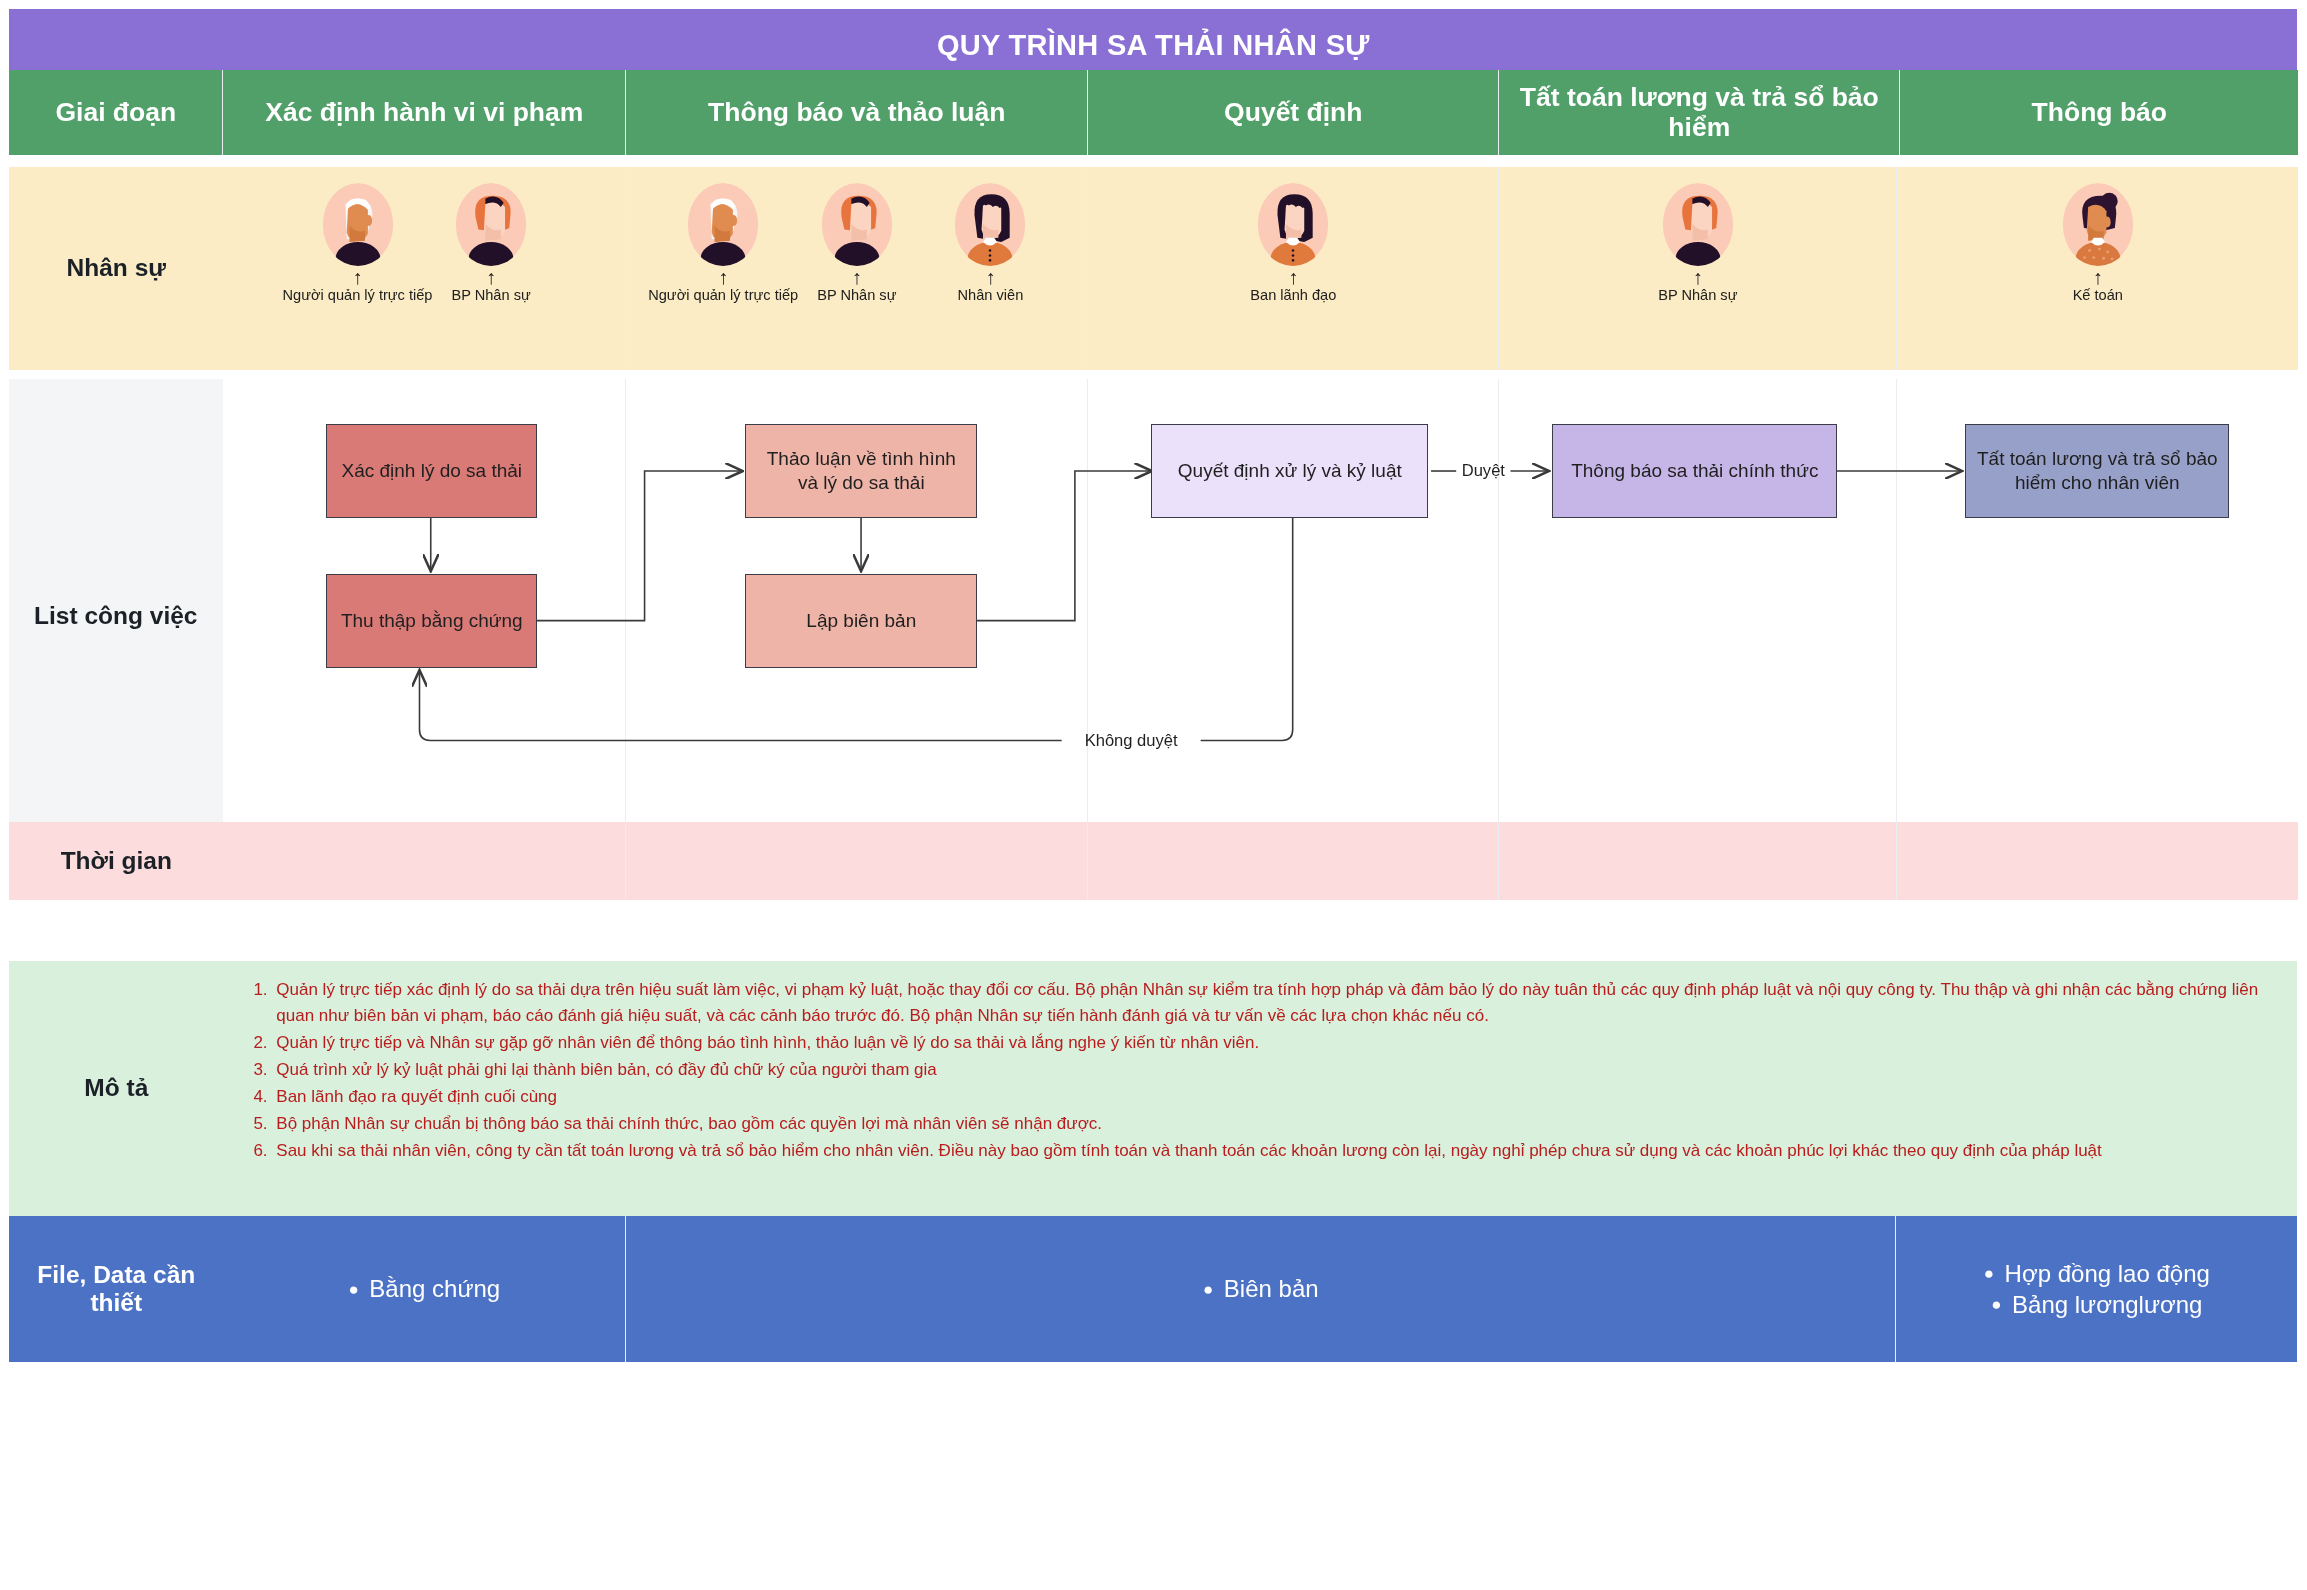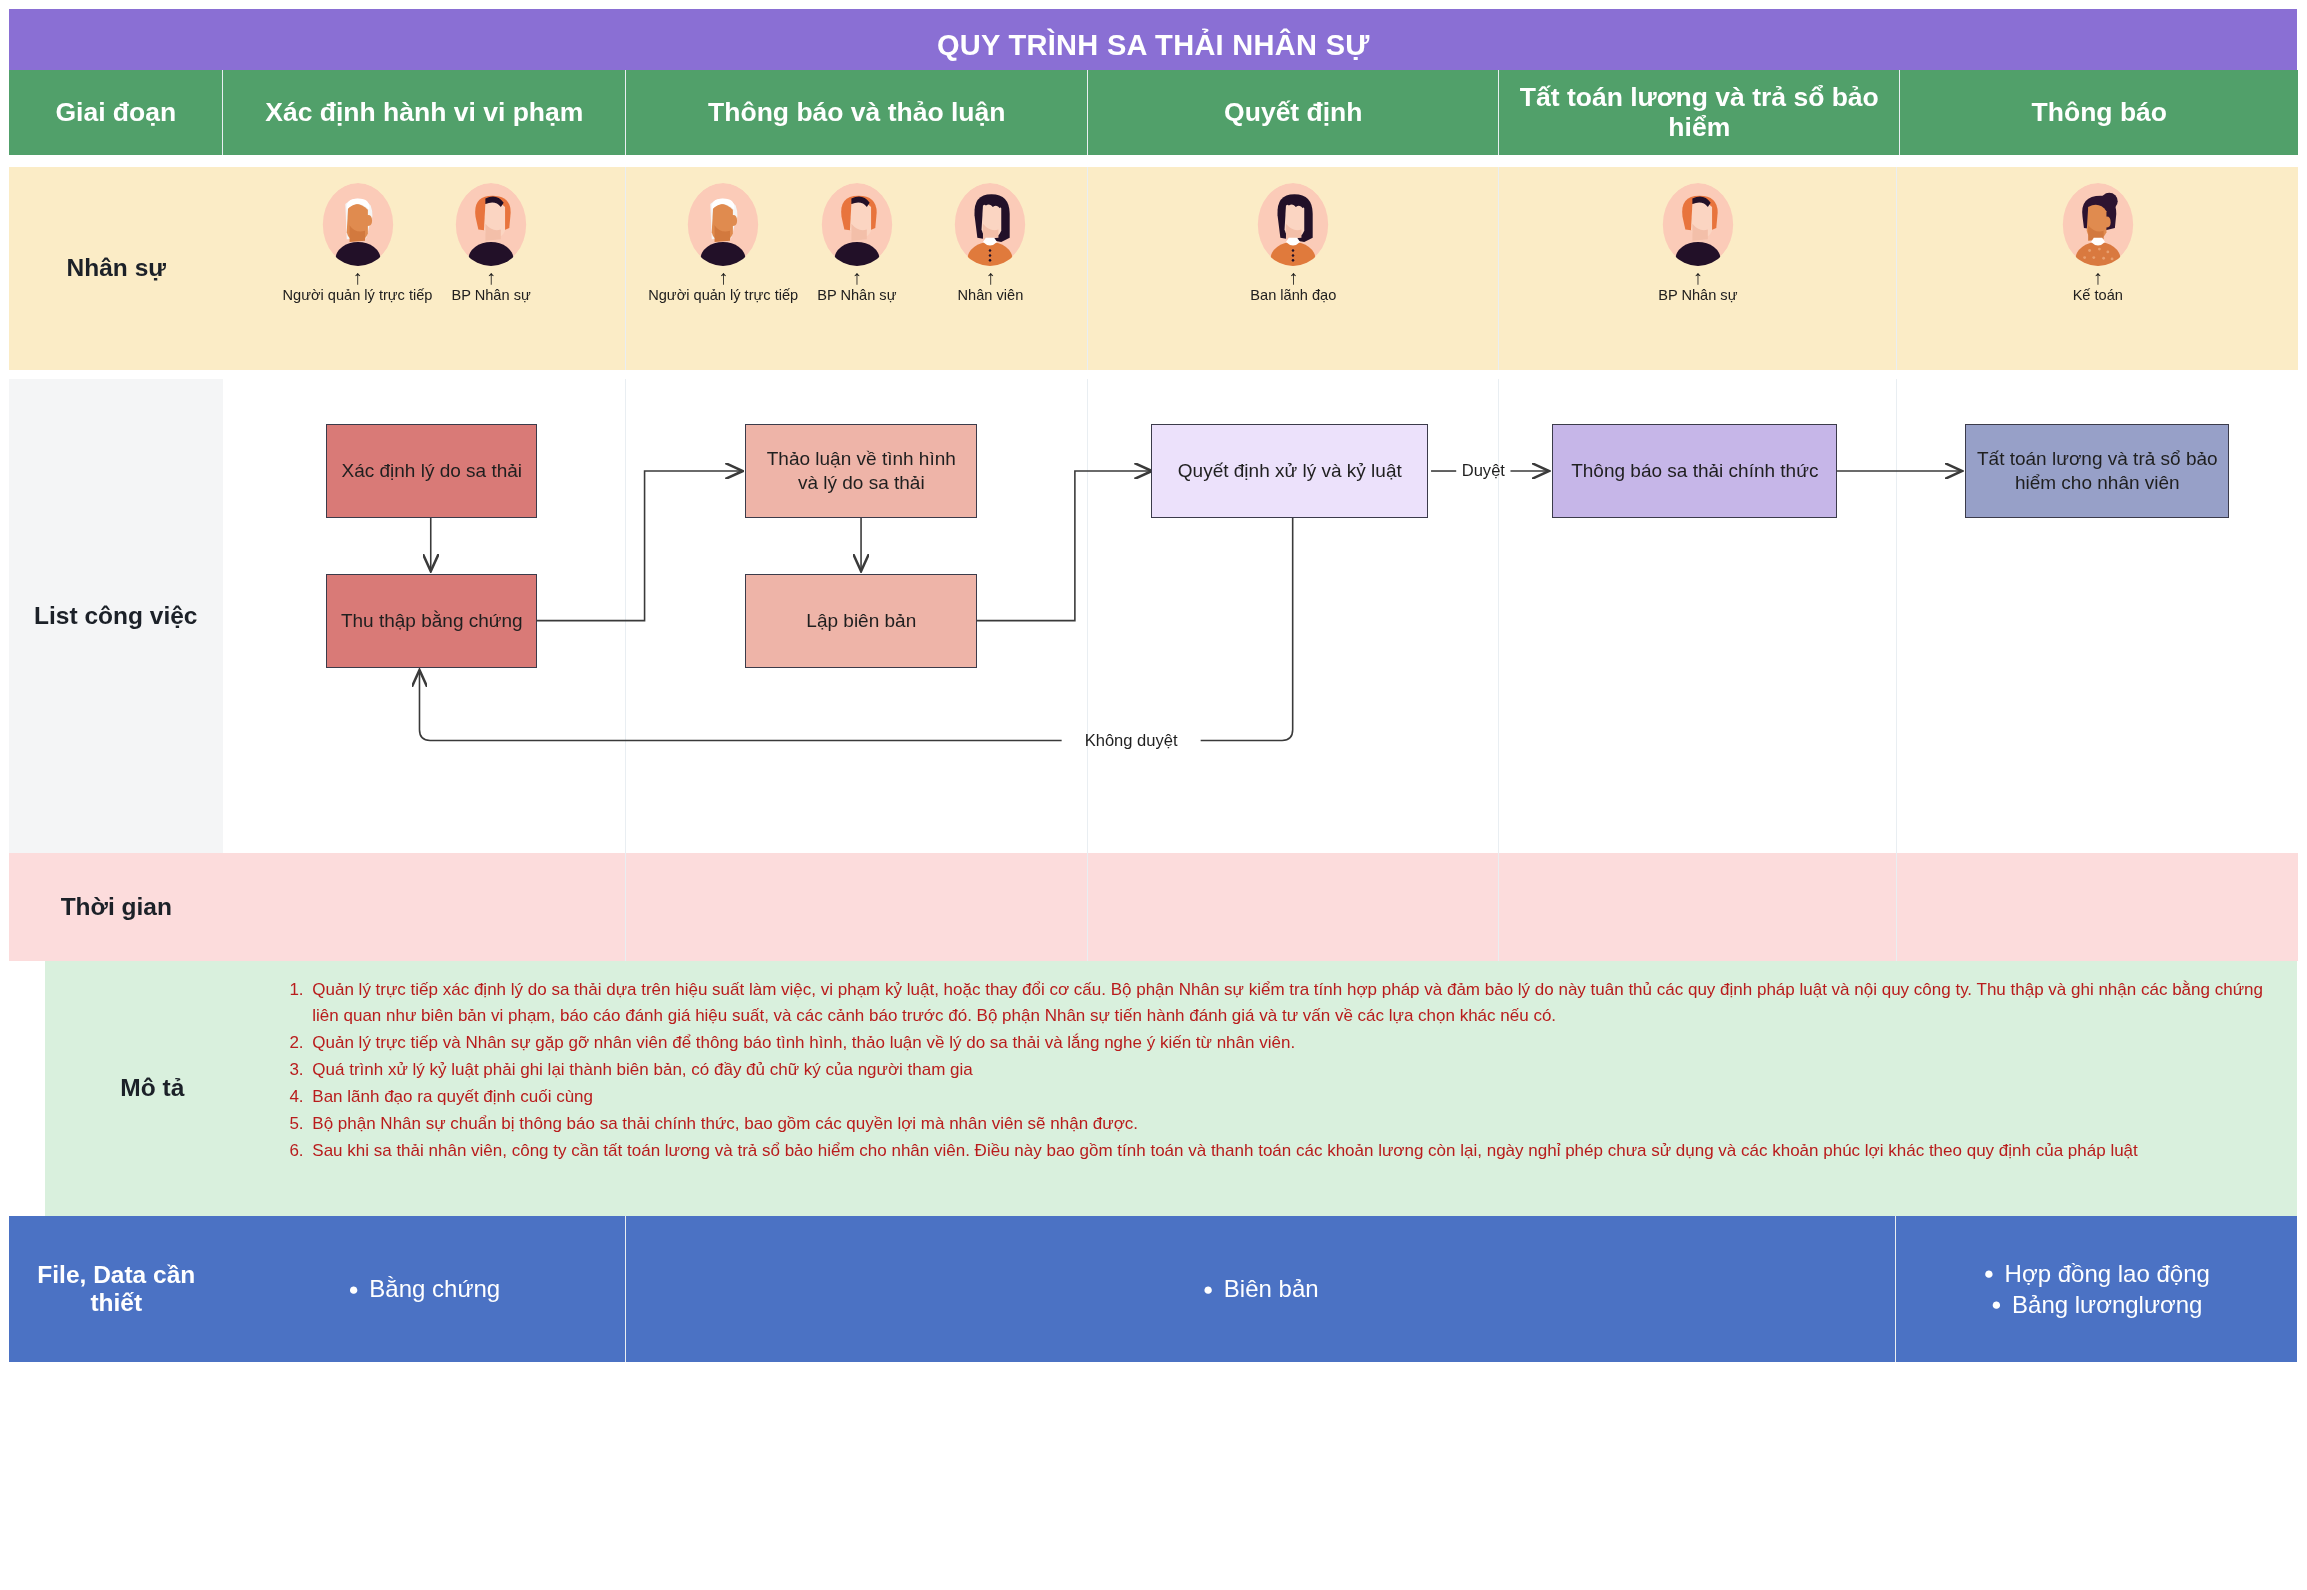--- a/index.html
+++ b/index.html
@@ -108,27 +108,27 @@
     display: flex; align-items: center; justify-content: center;
     text-align: center;
     font-size: 19px; color: #1f1f1f;
     border: 1.3px solid #3b3b4a;
     padding: 4px 8px;
     line-height: 1.25;
     pointer-events: auto;
   }
 
   
-  .row-time { top: 853px; height: 108px; }
+  .row-time { top: 822px; height: 78px; }
   .row-time .rowlabel { background: #fcdcdc; }
   .row-time .cell { background: #fcdcdc; }
 
   
   .row-desc { top: 961px; height: 255px; }
-  .row-desc .rowlabel { background: #d9f0dd; margin-left: 36px; }
+  .row-desc .rowlabel { background: #d9f0dd; }
   .row-desc .cell { background: #d9f0dd; }
   .desc-list {
     margin: 0; padding: 16px 24px 6.6px 49px;
     font-size: 17px; color: #b91c1c; line-height: 1.52;
   }
   .desc-list li { margin-bottom: 1.3px; padding-left: 4px; }
 
   
   .row-files { top: 1216px; height: 146px; }
   .row-files .rowlabel { background: #4b72c4; color: #ffffff; }

